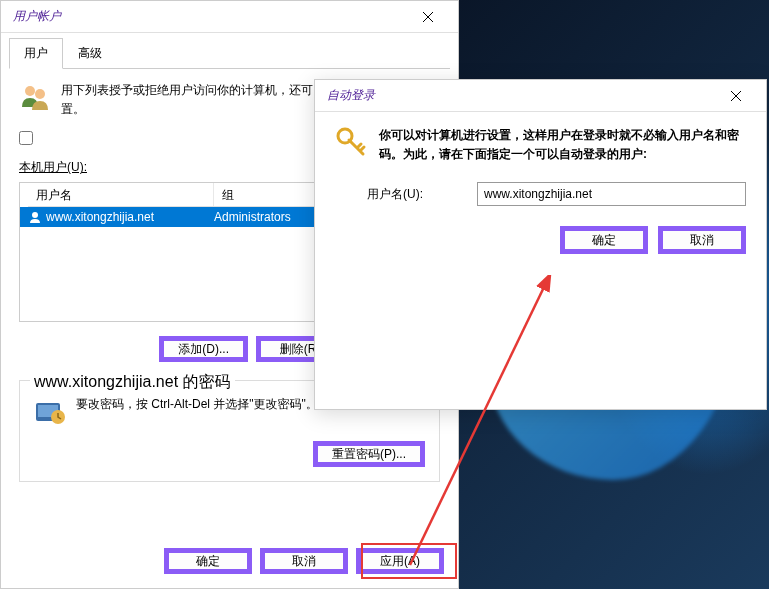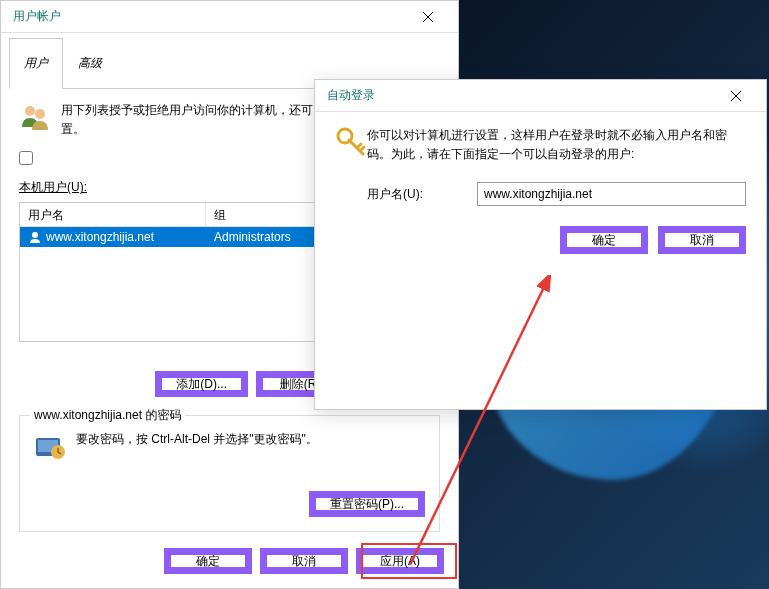--- a/index.html
+++ b/index.html
@@ -41,41 +41,40 @@
       width: 459px; height: 589px;
       box-shadow: none;
     }
     .titlebar {
       height: 32px;
       display: flex;
       align-items: center;
       padding: 0 8px;
       border-bottom: 1px solid #e0e0e0;
     }
-    .titlebar-title { flex: 1; font-size: 12px; color: #0f766e; padding-left: 4px; }
+    .titlebar-title { flex: 1; font-size: 12px; color: #4c1d95; padding-left: 4px; font-style: italic; }
     .close-btn {
       width: 44px; height: 30px;
       display: flex; align-items: center; justify-content: center;
       cursor: pointer;
     }
     .close-btn svg { width: 10px; height: 10px; }
     .tabs {
       display: flex;
       margin: 4px 8px 0 8px;
       border-bottom: 1px solid #cccccc;
     }
     .tab {
-      padding: 16px 14px;
+      padding: 6px 14px;
       border: 1px solid transparent;
       border-bottom: none;
       cursor: pointer;
       position: relative;
       top: 1px;
       font-size: 12px;
-      font-style: italic;
     }
     .tab.active {
       border-color: #cccccc;
       background: #ffffff;
       border-bottom: 1px solid #fff;
     }
     .panel-content { padding: 12px 18px; }
     .info-row { display: flex; align-items: flex-start; gap: 10px; margin-bottom: 12px; }
     .info-icon { width: 32px; height: 32px; flex-shrink: 0; }
     .info-text { font-size: 12px; line-height: 1.6; color: #000; }
@@ -85,84 +84,85 @@
     .user-table {
       border: 1px solid #cccccc;
       height: 140px;
       overflow: hidden;
     }
     .table-header {
       display: flex;
       background: #ffffff;
       border-bottom: 1px solid #e0e0e0;
       height: 24px;
+      margin-left: 8px;
     }
     .table-header-cell {
       padding: 4px 8px;
       font-size: 12px;
       border-right: 1px solid #e8e8e8;
     }
     .table-header-cell.col-name { width: 186px; }
     .table-header-cell.col-group { flex: 1; }
     .table-row {
       display: flex;
       align-items: center;
       height: 20px;
       cursor: pointer;
     }
     .table-row.selected { background: #0078d4; color: #ffffff; }
     .table-cell { padding: 0 8px; font-size: 12px; display: flex; align-items: center; gap: 4px; }
     .table-cell.col-name { width: 186px; }
     .table-cell.col-group { flex: 1; }
     .user-icon { width: 14px; height: 14px; }
-    .btn-row { display: flex; justify-content: flex-end; gap: 8px; margin-top: 29px; }
+    .btn-row { display: flex; justify-content: flex-end; gap: 8px; margin-top: 14px; }
     .btn {
       min-width: 88px;
       height: 26px;
       padding: 0 14px;
-      border: 7px solid #8b5cf6;
+      border: 5px solid #8b5cf6;
       background: #fdfdfd;
       font-size: 12px;
       cursor: pointer;
       display: inline-flex;
       align-items: center;
       justify-content: center;
     }
     .fieldset {
       border: 1px solid #dcdcdc;
       padding: 14px 14px 14px 14px;
       margin-top: 18px;
       position: relative;
     }
     .fieldset-legend {
       position: absolute;
       top: -9px; left: 10px;
       background: #fff;
       padding: 0 4px;
-      font-size: 12px;
+      font-size: 16px;
     }
     .reset-icon { width: 32px; height: 32px; flex-shrink: 0; }
     .bottom-buttons {
       position: absolute;
       bottom: 14px; right: 14px;
       display: flex;
       gap: 8px;
     }
     .apply-highlight {
       position: absolute;
       border: 2px solid #e53935;
       pointer-events: none;
     }
     .window.dialog {
       left: 314px; top: 79px;
       width: 453px; height: 331px;
       z-index: 10;
     }
     .dialog-body { padding: 14px 20px; }
-    .dialog-info { display: flex; margin-bottom: 18px; }
+    .dialog-info { display: flex; gap: 12px; margin-bottom: 18px; font-weight: bold; }
     .key-icon { width: 32px; height: 32px; flex-shrink: 0; }
     .form-row { display: flex; align-items: center; margin-bottom: 12px; }
     .form-label { width: 110px; font-size: 12px; margin-left: 32px; }
     .form-input {
       flex: 1;
       height: 24px;
       border: 1px solid #999;
       padding: 0 6px;
       font-size: 12px;
     }

